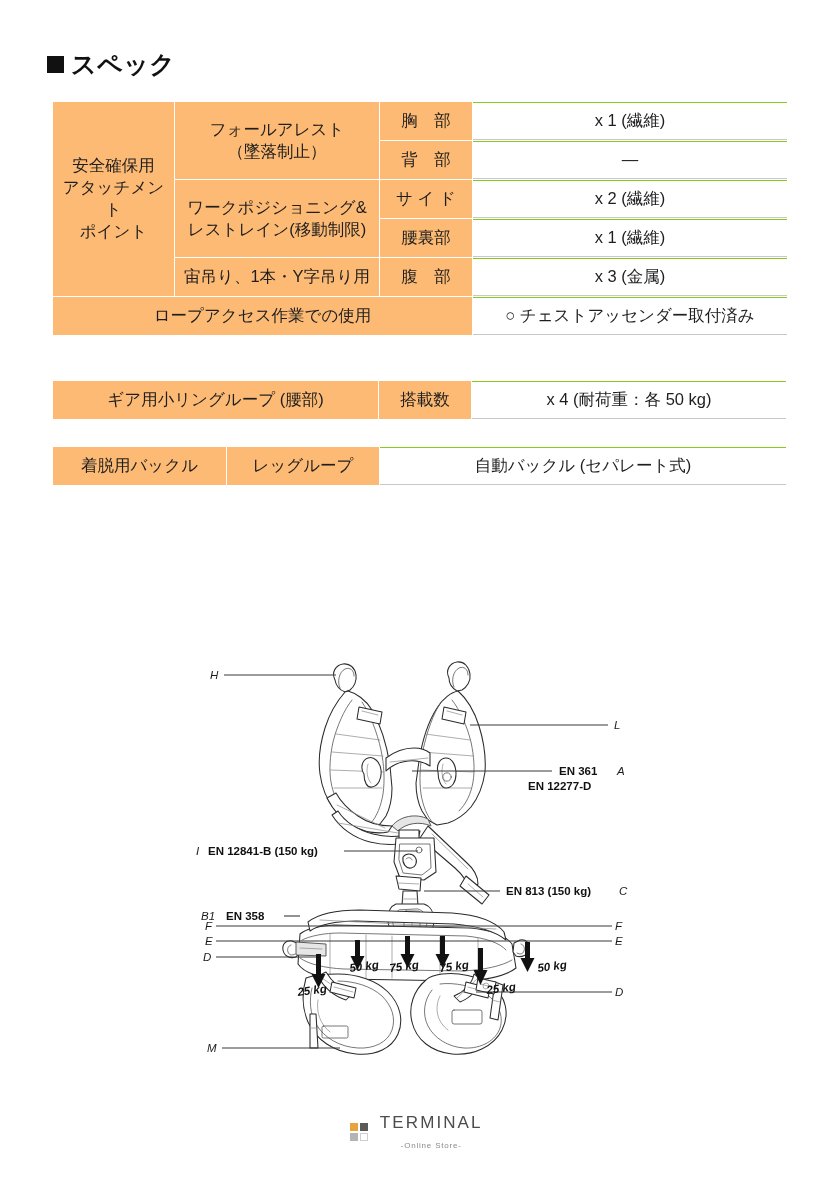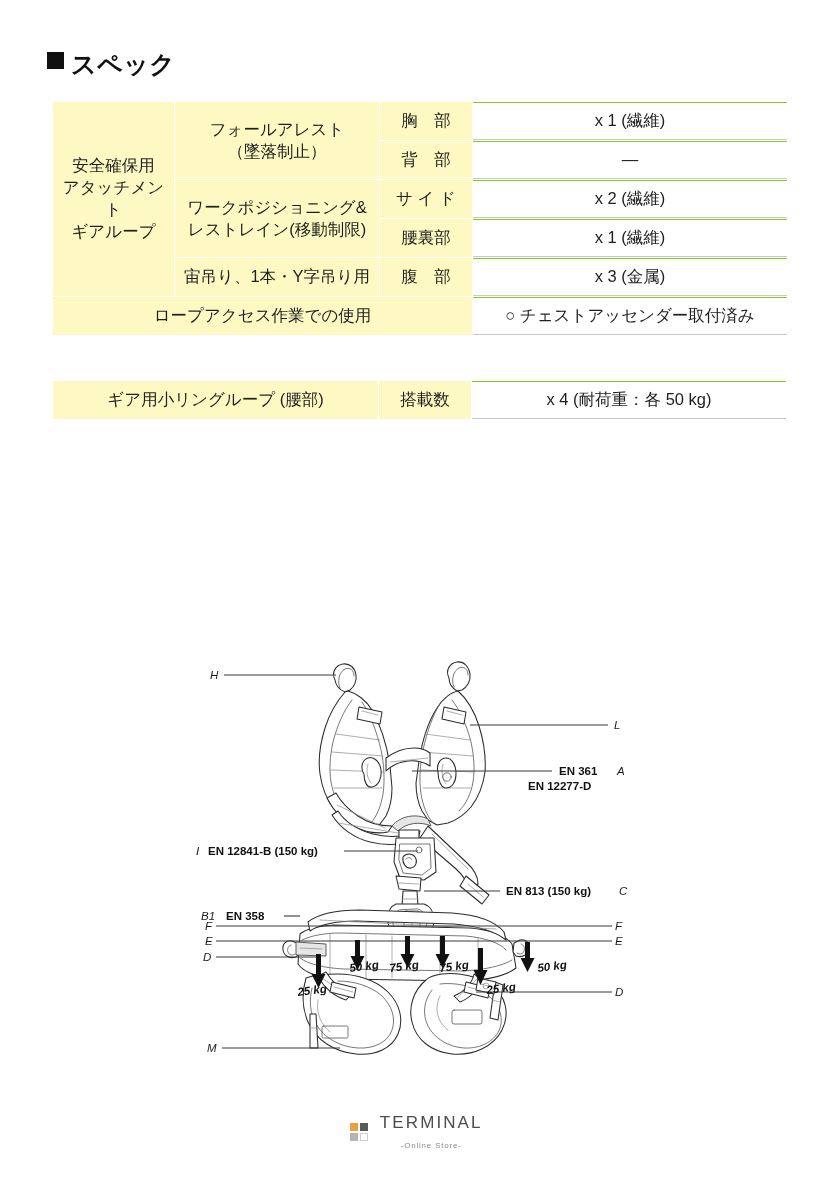--- a/index.html
+++ b/index.html
@@ -21,20 +21,21 @@
   .page-title {
     position: absolute;
     left: 47px;
     top: 52px;
     font-size: 25px;
     font-weight: bold;
     letter-spacing: 0.5px;
     color: #111111;
     line-height: 1;
     display: flex;
+    align-items: center;
     gap: 4px;
   }
   .title-square {
     display: inline-block;
     width: 17px;
     height: 17px;
     background: #111111;
     margin-right: 3px;
   }
 
@@ -55,21 +56,21 @@
     font-size: 16.5px;
     color: #1e1e1e;
     text-align: center;
     vertical-align: middle;
     padding: 0 4px;
     line-height: 1.32;
     background: #ffffff;
     box-sizing: border-box;
   }
   td.hd {
-    background: #fef9c3;
+    background: #fdba74;
   }
   td.val {
     background: #ffffff;
     border-top: 1px solid #84cc16;
     border-bottom: 1px solid #c8c8c8;
   }
   .two-line { line-height: 1.28; }
 
   
   .diagram {
@@ -140,21 +141,21 @@
       <col style="width:121px">
       <col style="width:204px">
       <col style="width:92px">
       <col style="width:314px">
     </colgroup>
     <tbody>
       <tr>
         <td class="hd" rowspan="5">
           <div>安全確保用</div>
           <div>アタッチメント</div>
-          <div>ギアループ</div>
+          <div>ポイント</div>
         </td>
         <td class="hd two-line" rowspan="2" style="height:42px">
           <div>フォールアレスト</div>
           <div>（墜落制止）</div>
         </td>
         <td class="hd" style="height:38px">胸　部</td>
         <td class="val">x 1 (繊維)</td>
       </tr>
       <tr>
         <td class="hd" style="height:38px">背　部</td>
@@ -199,20 +200,34 @@
       <tr>
         <td class="hd" style="height:38px">ギア用小リングループ (腰部)</td>
         <td class="hd">搭載数</td>
         <td class="val">x 4 (耐荷重：各 50 kg)</td>
       </tr>
     </tbody>
   </table>
 
   <div class="gap-row-sm" style="height:26px"></div>
 
+  <table class="spec-block">
+    <colgroup>
+      <col style="width:173px">
+      <col style="width:152px">
+      <col style="width:406px">
+    </colgroup>
+    <tbody>
+      <tr>
+        <td class="hd" style="height:38px">着脱用バックル</td>
+        <td class="hd">レッグループ</td>
+        <td class="val">自動バックル (セパレート式)</td>
+      </tr>
+    </tbody>
+  </table>
 </div>
 
 <div class="diagram">
 <svg width="833" height="440" viewBox="0 0 833 440" xmlns="http://www.w3.org/2000/svg">
   <defs>
     <style>
       .ln   { fill:none; stroke:#2b2b2b; stroke-width:1.05; stroke-linecap:round; stroke-linejoin:round; }
       .ln2  { fill:none; stroke:#555; stroke-width:0.8; stroke-linecap:round; stroke-linejoin:round; }
       .ln3  { fill:none; stroke:#8a8a8a; stroke-width:0.7; stroke-linecap:round; stroke-linejoin:round; }
       .fillw{ fill:#ffffff; stroke:#2b2b2b; stroke-width:1.05; stroke-linejoin:round; }

